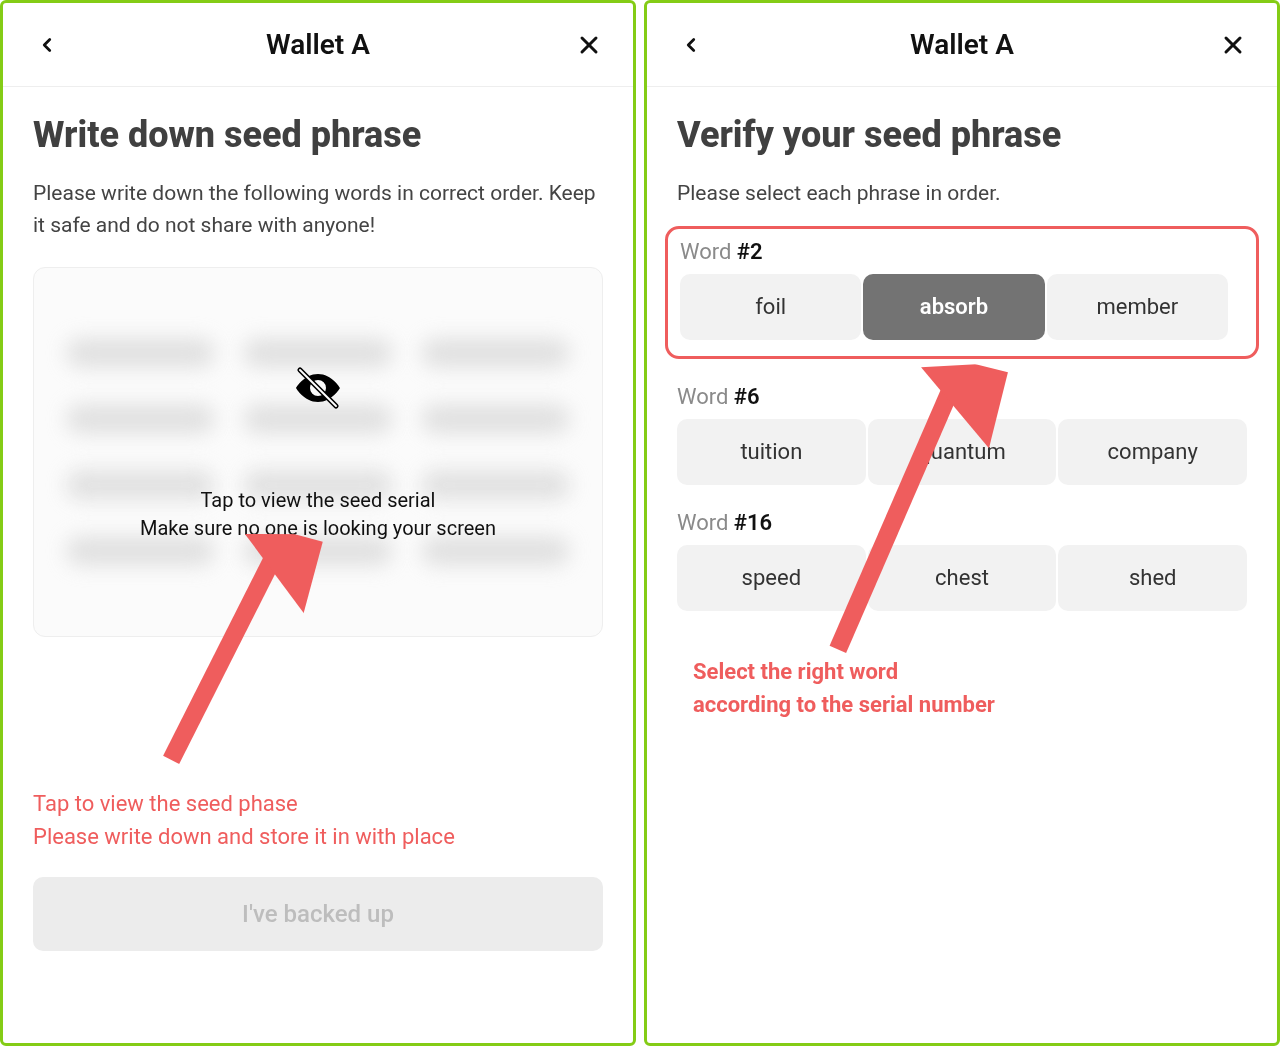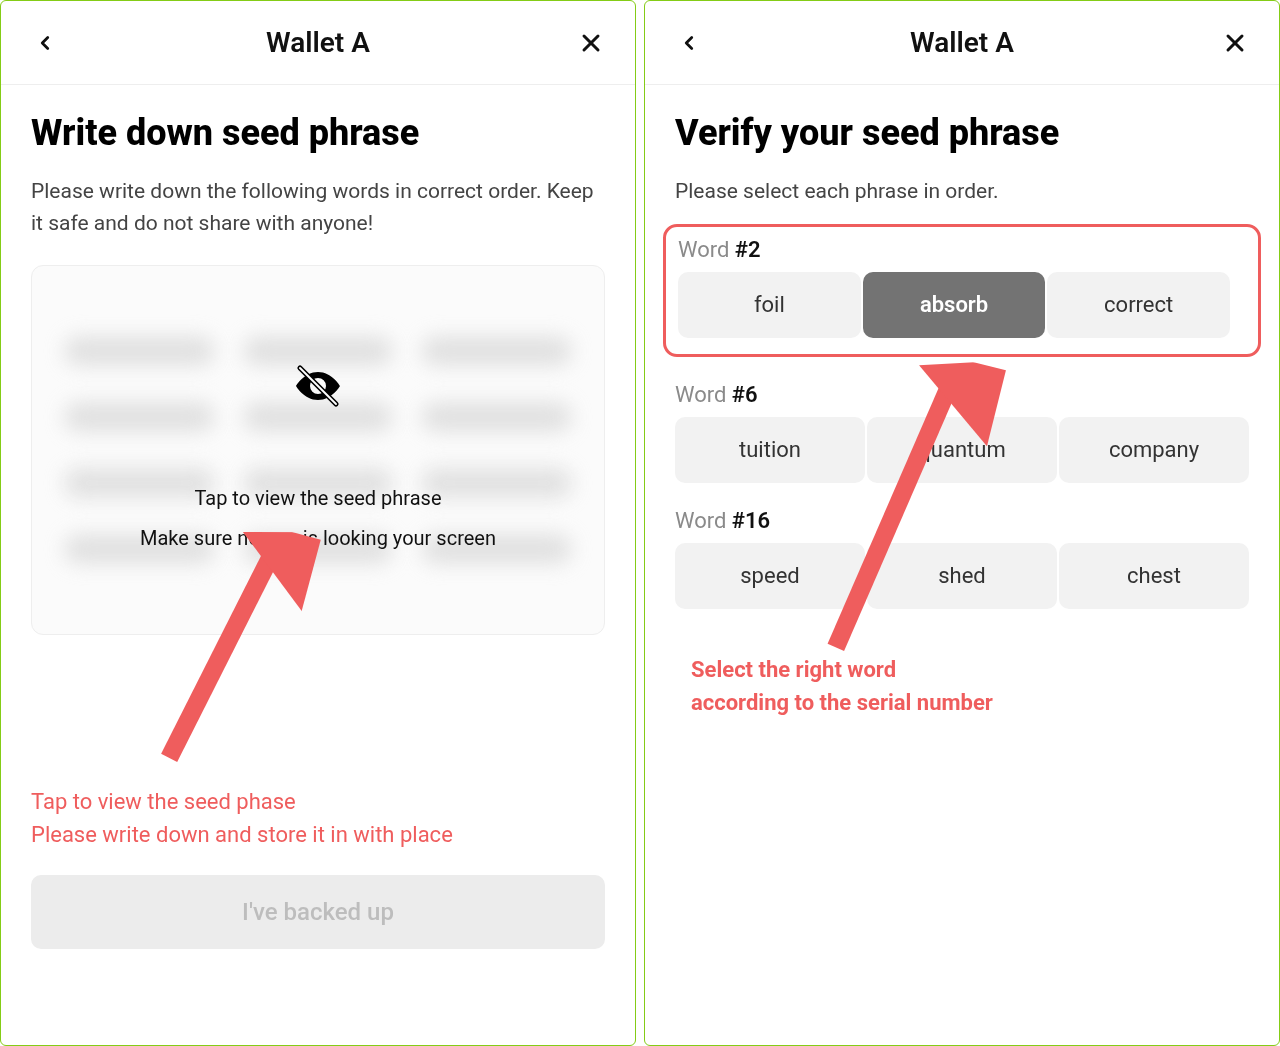--- a/index.html
+++ b/index.html
@@ -1,31 +1,31 @@
 <!DOCTYPE html>
 <html><head>
   <meta charset="utf-8">
   <style>
     * { margin:0; padding:0; box-sizing:border-box; font-family:-apple-system,BlinkMacSystemFont,"Segoe UI",Roboto,Helvetica,Arial,sans-serif; }
     body { background:#fff; width:1280px; height:1046px; display:flex; }
-    .panel { position:relative; width:50%; height:100%; border:1px solid #84cc16; border-radius:6px; background:#fff; overflow:hidden; }
+    .panel { position:relative; width:50%; height:100%; border:3px solid #84cc16; border-radius:6px; background:#fff; overflow:hidden; }
     .panel + .panel { margin-left:8px; }
     .topbar { height:84px; display:flex; align-items:center; justify-content:space-between; padding:0 26px; border-bottom:1px solid #eee; }
     .topbar-title { font-size:28px; font-weight:600; color:#111; }
     .icon-btn { width:36px; height:36px; display:flex; align-items:center; justify-content:center; cursor:pointer; color:#111; }
     .content { padding:26px 30px 0 30px; }
-    .h1 { font-size:36px; font-weight:800; color:#000000; line-height:1.25; margin-bottom:20px; }
+    .h1 { font-size:36px; font-weight:800; color:#404040; line-height:1.25; margin-bottom:20px; }
     .subtext { font-size:21px; color:#444; line-height:1.5; margin-bottom:26px; }
     .hidden-phrase { position:relative; border:1px solid #eee; border-radius:12px; height:370px; background:#fbfbfb; display:flex; flex-direction:column; align-items:center; justify-content:center; overflow:hidden; }
     .blur-row { display:flex; justify-content:space-around; width:100%; padding:0 18px; }
     .blur-word { flex:1; height:30px; margin:18px 14px; border-radius:18px; background:#d6d6d6; filter:blur(10px); opacity:.7; }
     .eye-off-icon { position:absolute; top:96px; }
     .tap-text, .tap-sub { position:absolute; width:100%; text-align:center; font-size:20px; color:#111; }
     .tap-text { top:220px; }
-    .tap-sub { top:260px; }
+    .tap-sub { top:248px; }
     .red-note { color:#ef5d5d; font-size:22px; line-height:1.5; margin-top:150px; }
     .primary-btn-disabled { margin:24px 0 0 0; width:100%; height:74px; border-radius:10px; background:#ececec; color:#bdbdbd; font-size:24px; font-weight:500; display:flex; align-items:center; justify-content:center; }
     .word-group { margin-bottom:16px;margin-top:25px; }
     .word-label { font-size:22px; color:#8a8a8a; margin-bottom:10px; }
     .word-label .hash { color:#111; font-weight:600; }
     .chip-row { display:flex; gap:2px; }
     .chip { flex:1; height:66px; border-radius:10px; background:#f2f2f2; color:#333; font-size:22px; display:flex; align-items:center; justify-content:center; cursor:pointer; }
     .chip.selected { background:#737373; color:#fff; font-weight:600; }
     .highlight-box { border:3px solid #ef5d5d; border-radius:14px; padding:10px 28px 16px 12px; margin:-10px -12px 14px -12px; }
     .red-note2 { color:#ef5d5d; font-size:22px; line-height:1.5; margin-top:44px; margin-left:16px;font-weight:bold; }
@@ -76,21 +76,21 @@
           <div class="blur-word"></div>
           <div class="blur-word"></div>
         </div>
       <div class="eye-off-icon">
         <svg width="58" height="48" viewBox="0 0 24 24" fill="#000">
             <path d="M12 5c-7 0-11 7-11 7s4 7 11 7 11-7 11-7-4-7-11-7zm0 11a4 4 0 1 1 0-8 4 4 0 0 1 0 8z"></path>
             <line x1="3" y1="3" x2="21" y2="21" stroke="#000" stroke-width="2.6" stroke-linecap="round"></line>
             <line x1="3" y1="3" x2="21" y2="21" stroke="#fff" stroke-width="1" stroke-linecap="round"></line>
           </svg>
       </div>
-      <div class="tap-text">Tap to view the seed phrase</div>
+      <div class="tap-text">Tap to view the seed serial</div>
       <div class="tap-sub">Make sure no one is looking your screen</div>
     </div>
     <div class="red-note">
       <div>Tap to view the seed phase</div>
       <div>Please write down and store it in with place</div>
     </div>
     <div class="primary-btn-disabled">I've backed up</div>
   </div>
   <svg class="arrow arrow-left" width="110" height="260" viewBox="0 0 110 260">
     <defs>
@@ -119,37 +119,37 @@
   </div>
   <div class="content">
     <div class="h1">Verify your seed phrase</div>
     <div class="subtext">Please select each phrase in order.</div>
     <div id="groups">
         <div class="word-group highlight-box">
           <div class="word-label"><span>Word </span><span class="hash">#2</span></div>
           <div class="chip-row">
             <div class="chip">foil</div>
             <div class="chip selected">absorb</div>
-            <div class="chip">correct</div>
+            <div class="chip">member</div>
           </div>
         </div>
         <div class="word-group ">
           <div class="word-label"><span>Word </span><span class="hash">#6</span></div>
           <div class="chip-row">
             <div class="chip">tuition</div>
             <div class="chip">quantum</div>
             <div class="chip">company</div>
           </div>
         </div>
         <div class="word-group ">
           <div class="word-label"><span>Word </span><span class="hash">#16</span></div>
           <div class="chip-row">
             <div class="chip">speed</div>
+            <div class="chip">chest</div>
             <div class="chip">shed</div>
-            <div class="chip">chest</div>
           </div>
         </div>
       </div>
     <div class="red-note2">
       <div>Select the right word</div>
       <div>according to the serial number</div>
     </div>
   </div>
   <svg class="arrow arrow-right" width="120" height="320" viewBox="0 0 120 320">
     <defs>

